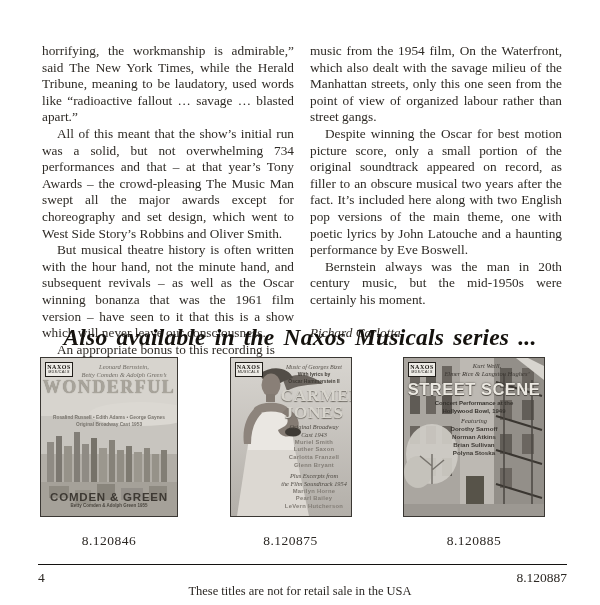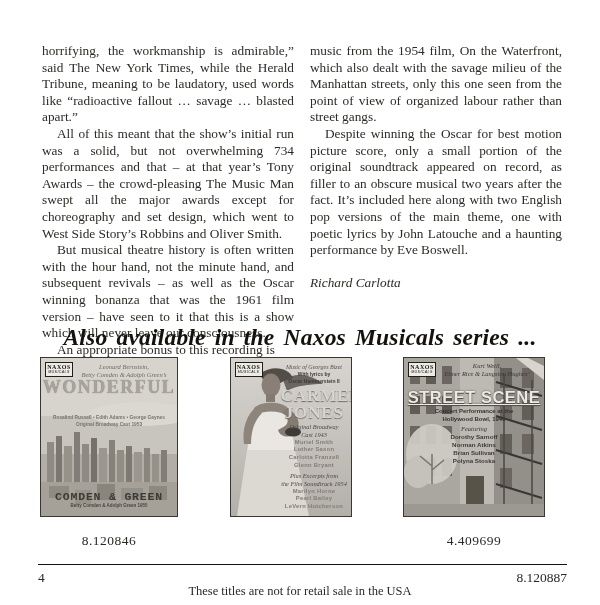--- a/index.html
+++ b/index.html
@@ -44,43 +44,43 @@
   .c1-by{position:absolute;top:5px;left:34px;right:4px;text-align:center;font-style:italic;
          font-size:6.5px;line-height:8px;color:#6f6b64;z-index:2;
          font-family:"Liberation Serif",serif;}
   .c1-title{position:absolute;top:21px;left:0;right:0;text-align:center;font-weight:bold;
             font-size:18px;line-height:16.5px;letter-spacing:1.5px;color:#a8a49b;
             text-shadow:0 0 1px #7d7971;z-index:2;font-family:"Liberation Serif",serif;}
   .c1-cast{position:absolute;top:57px;left:0;right:0;text-align:center;font-size:4.8px;
            line-height:6.5px;font-weight:bold;color:#78746d;z-index:2;}
   .c1-band{position:absolute;bottom:7px;left:0;right:0;text-align:center;z-index:2;}
   .c1-band-title{font-size:11.5px;font-weight:bold;letter-spacing:0.8px;color:#3d3933;
-                 font-family:Liberation Mono, monospace;line-height:12px;}
+                 font-family:Liberation Sans, sans-serif;line-height:12px;}
   .c1-band-sub{font-size:4.5px;font-weight:bold;color:#4a463f;line-height:6px;}
 
   
   .c2-text{position:absolute;top:6px;left:50px;right:3px;text-align:center;z-index:2;}
   .c2-credit1{font-style:italic;font-size:6px;line-height:7px;color:#57524b;
               font-family:"Liberation Serif",serif;}
   .c2-credit2{font-size:5px;line-height:6.5px;font-weight:bold;color:#3e3a34;}
   .c2-title{font-size:17.5px;line-height:16.5px;font-weight:bold;letter-spacing:0.5px;
             color:#d7d4cd;text-shadow:0 1px 1px #6e6a63;font-family:"Liberation Serif",serif;
             margin-top:3px;}
   .c2-script{font-style:italic;font-size:6.3px;line-height:7.5px;color:#4c4841;margin-top:3px;
              font-family:"Liberation Serif",serif;}
   .c2-names div{font-size:5.8px;line-height:7.3px;font-weight:bold;color:#827d76;
                 letter-spacing:0.3px;margin-top:0.5px;}
 
   
   .c3-text{position:absolute;top:4px;left:0;right:0;text-align:center;z-index:2;}
   .c3-by{font-style:italic;font-size:6.5px;line-height:8px;color:#3a3631;margin-left:30px;
          margin-right:4px;font-family:"Liberation Serif",serif;}
   .c3-title{font-size:16.5px;line-height:17px;font-weight:bold;letter-spacing:0.5px;
-            color:#ece9e2;text-shadow:0 0 2px #4e4a44,0 1px 0 #55514b;margin-top:11px;
-            font-family:"Liberation Sans",sans-serif;text-decoration:underline;}
+            color:#ece9e2;text-shadow:0 0 2px #4e4a44,0 1px 0 #55514b;margin-top:3px;
+            font-family:"Liberation Sans",sans-serif;}
   .c3-sub{font-size:6px;line-height:7.5px;font-weight:bold;color:#36332e;margin-top:2px;}
   .c3-feat{font-style:italic;font-size:6.5px;line-height:8px;color:#3a3631;margin-top:2px;
            font-family:"Liberation Serif",serif;}
   .c3-names div{font-size:6.2px;line-height:8px;font-weight:bold;color:#3e3a35;}
 
   
   .note{position:absolute;top:543px;left:0;width:600px;text-align:center;
         font-size:12.5px;color:#2c2824;margin-top:41px;}
   .rule{position:absolute;top:564px;left:38px;width:529px;border-top:1.6px solid #141210;}
   .footer{position:absolute;top:570px;left:38px;width:529px;display:flex;
@@ -94,20 +94,21 @@
   <div class="columns">
     <div class="col">
       <p><span>horrifying, the workmanship is admirable,” said </span><span class="it">The New York Times</span><span>, while the </span><span class="it">Herald Tribune</span><span>, meaning to be laudatory, used words like “radioactive fallout … savage … blasted apart.”</span></p>
       <p class="ind"><span>All of this meant that the show’s initial run was a solid, but not overwhelming 734 performances and that – at that year’s Tony Awards – the crowd-pleasing </span><span class="it">The Music Man</span><span> swept all the major awards except for choreography and set design, which went to </span><span class="it">West Side Story</span><span>’s Robbins and Oliver Smith.</span></p>
       <p class="ind">But musical theatre history is often written with the hour hand, not the minute hand, and subsequent revivals – as well as the Oscar winning bonanza that was the 1961 film version – have seen to it that this is a show which will never leave our consciousness.</p>
       <p class="ind">An appropriate bonus to this recording is</p>
     </div>
     <div class="col">
       <p><span>music from the 1954 film, </span><span class="it">On the Waterfront</span><span>, which also dealt with the savage milieu of the Manhattan streets, only this one seen from the point of view of organized labour rather than street gangs.</span></p>
       <p class="ind">Despite winning the Oscar for best motion picture score, only a small portion of the original soundtrack appeared on record, as filler to an obscure musical two years after the fact. It’s included here along with two English pop versions of the main theme, one with poetic lyrics by John Latouche and a haunting performance by Eve Boswell.</p>
+      <p class="ind">Bernstein always was the man in 20th century music, but the mid-1950s were certainly his moment.</p>
       <p class="byline">Richard Carlotta</p>
     </div>
   </div>
 
   <div class="heading">Also available in the Naxos Musicals series ...</div>
 
   <div class="covers">
 
     <figure>
       <div class="art art1">
@@ -207,20 +208,21 @@
             <div>Plus Excerpts from</div>
             <div>the Film Soundtrack 1954</div>
           </div>
           <div class="c2-names">
             <div>Marilyn Horne</div>
             <div>Pearl Bailey</div>
             <div>LeVern Hutcherson</div>
           </div>
         </div>
       </div>
+      <figcaption class="catalog">8.120875</figcaption>
     </figure>
 
     <figure>
       <div class="art art3">
         <svg viewBox="0 0 140 158" preserveAspectRatio="none">
           <rect x="0" y="0" width="140" height="158" fill="#b4b0aa"></rect>
           <rect x="0" y="0" width="140" height="30" fill="#c3bfb9"></rect>
           <rect x="0" y="0" width="56" height="158" fill="#aaa6a0"></rect>
           <rect x="6" y="8" width="10" height="18" fill="#6b6660"></rect>
           <rect x="22" y="8" width="10" height="18" fill="#5f5b55"></rect>
@@ -268,21 +270,21 @@
           </div>
           <div class="c3-feat">Featuring</div>
           <div class="c3-names">
             <div>Dorothy Sarnoff</div>
             <div>Norman Atkins</div>
             <div>Brian Sullivan</div>
             <div>Polyna Stoska</div>
           </div>
         </div>
       </div>
-      <figcaption class="catalog">4.409699</figcaption>
+      <figcaption class="catalog">8.120885</figcaption>
     </figure>
 
   </div>
 
   <div class="note">These titles are not for retail sale in the USA</div>
   <div class="rule"></div>
   <div class="footer">
     <span>4</span>
     <span>8.120887</span>
   </div>

